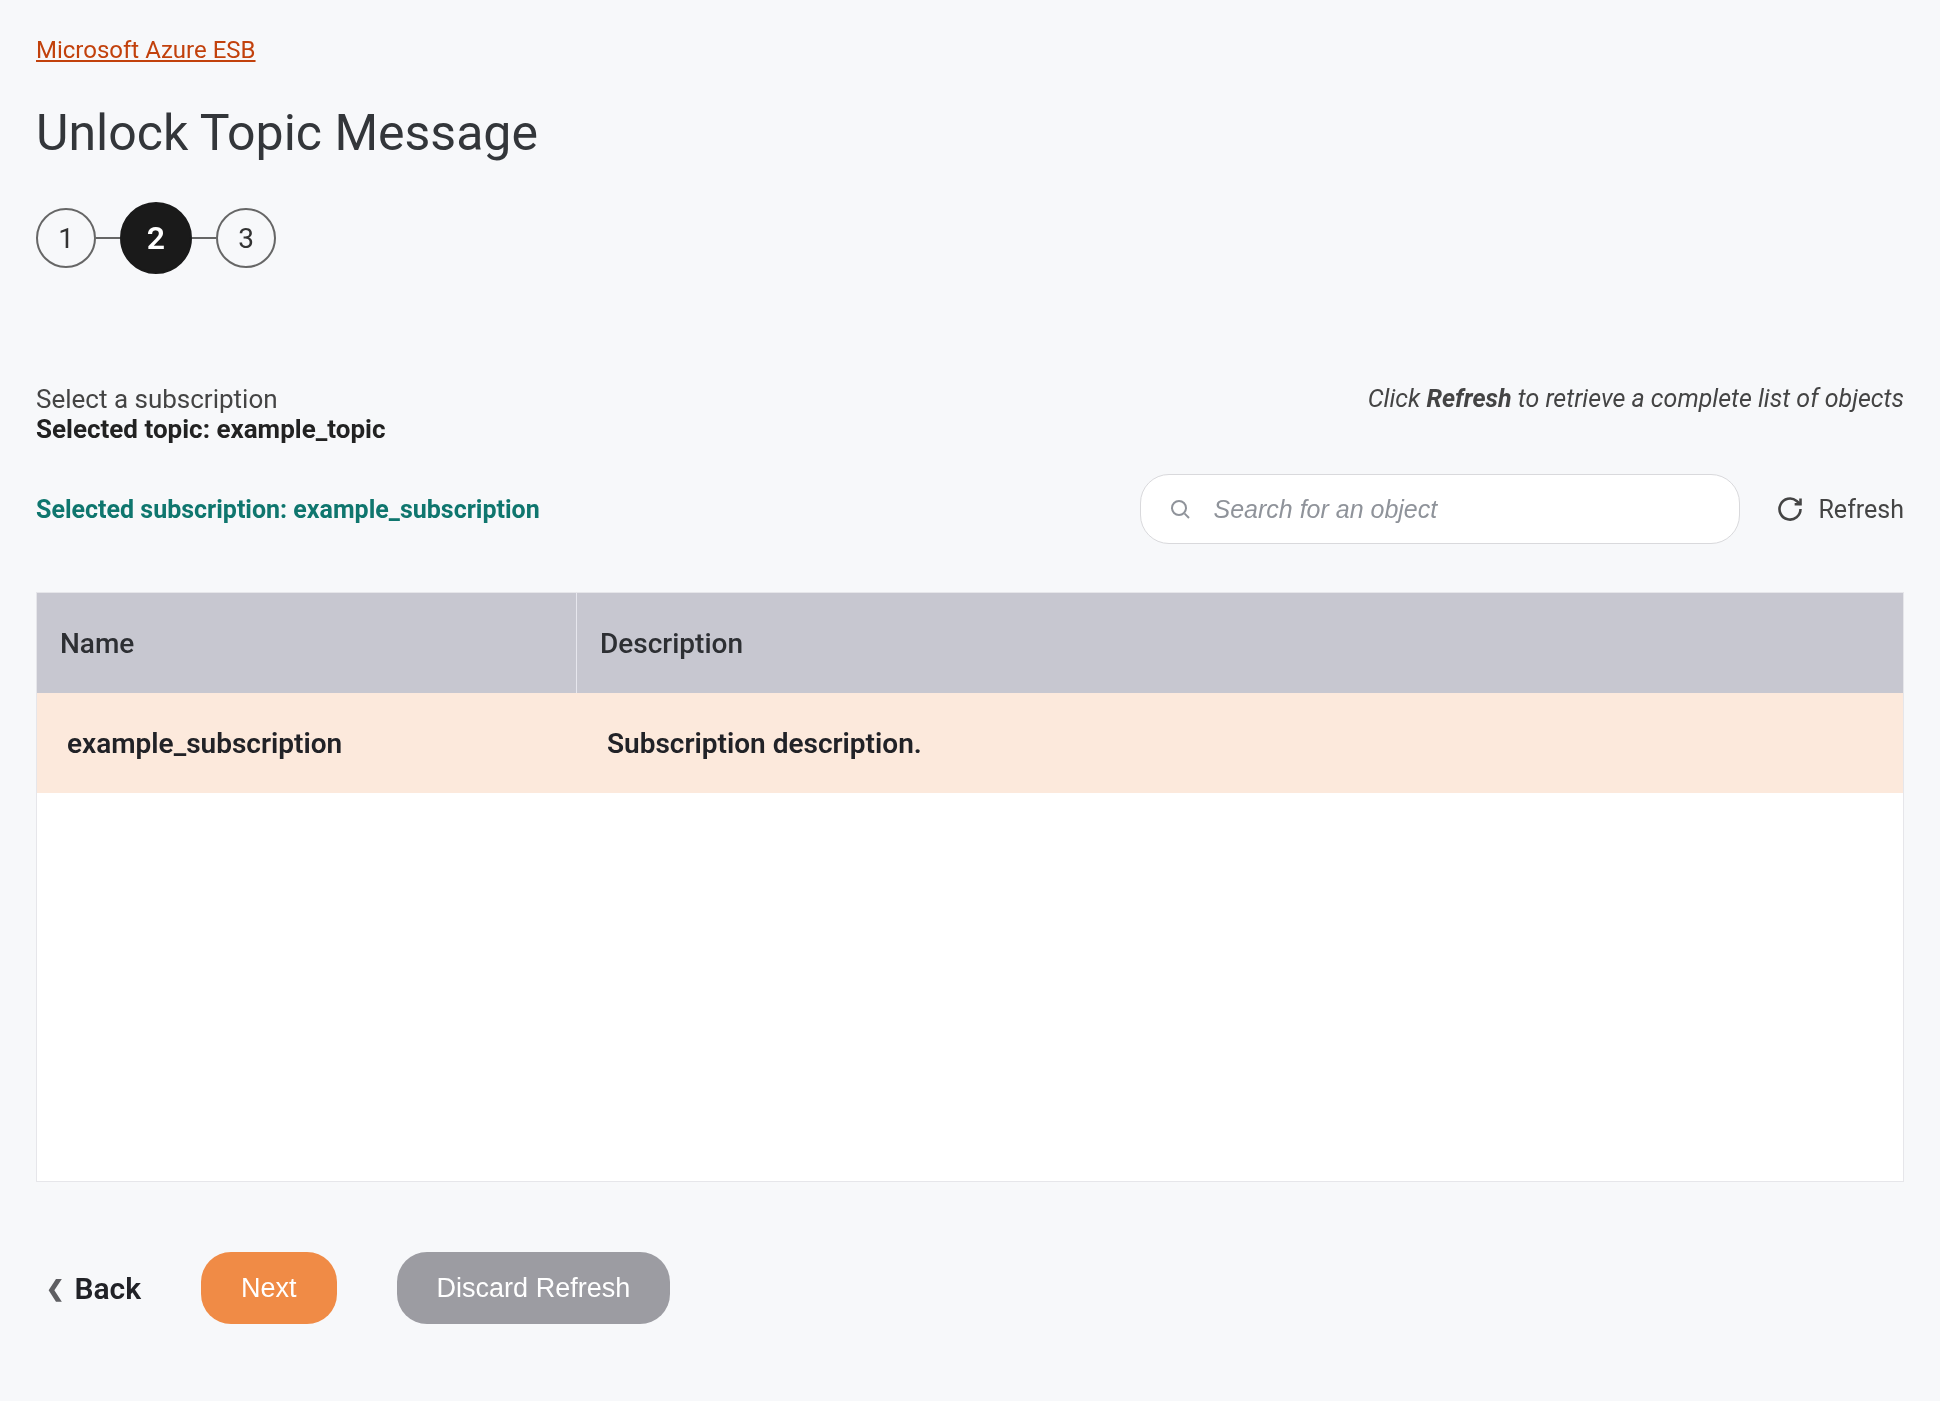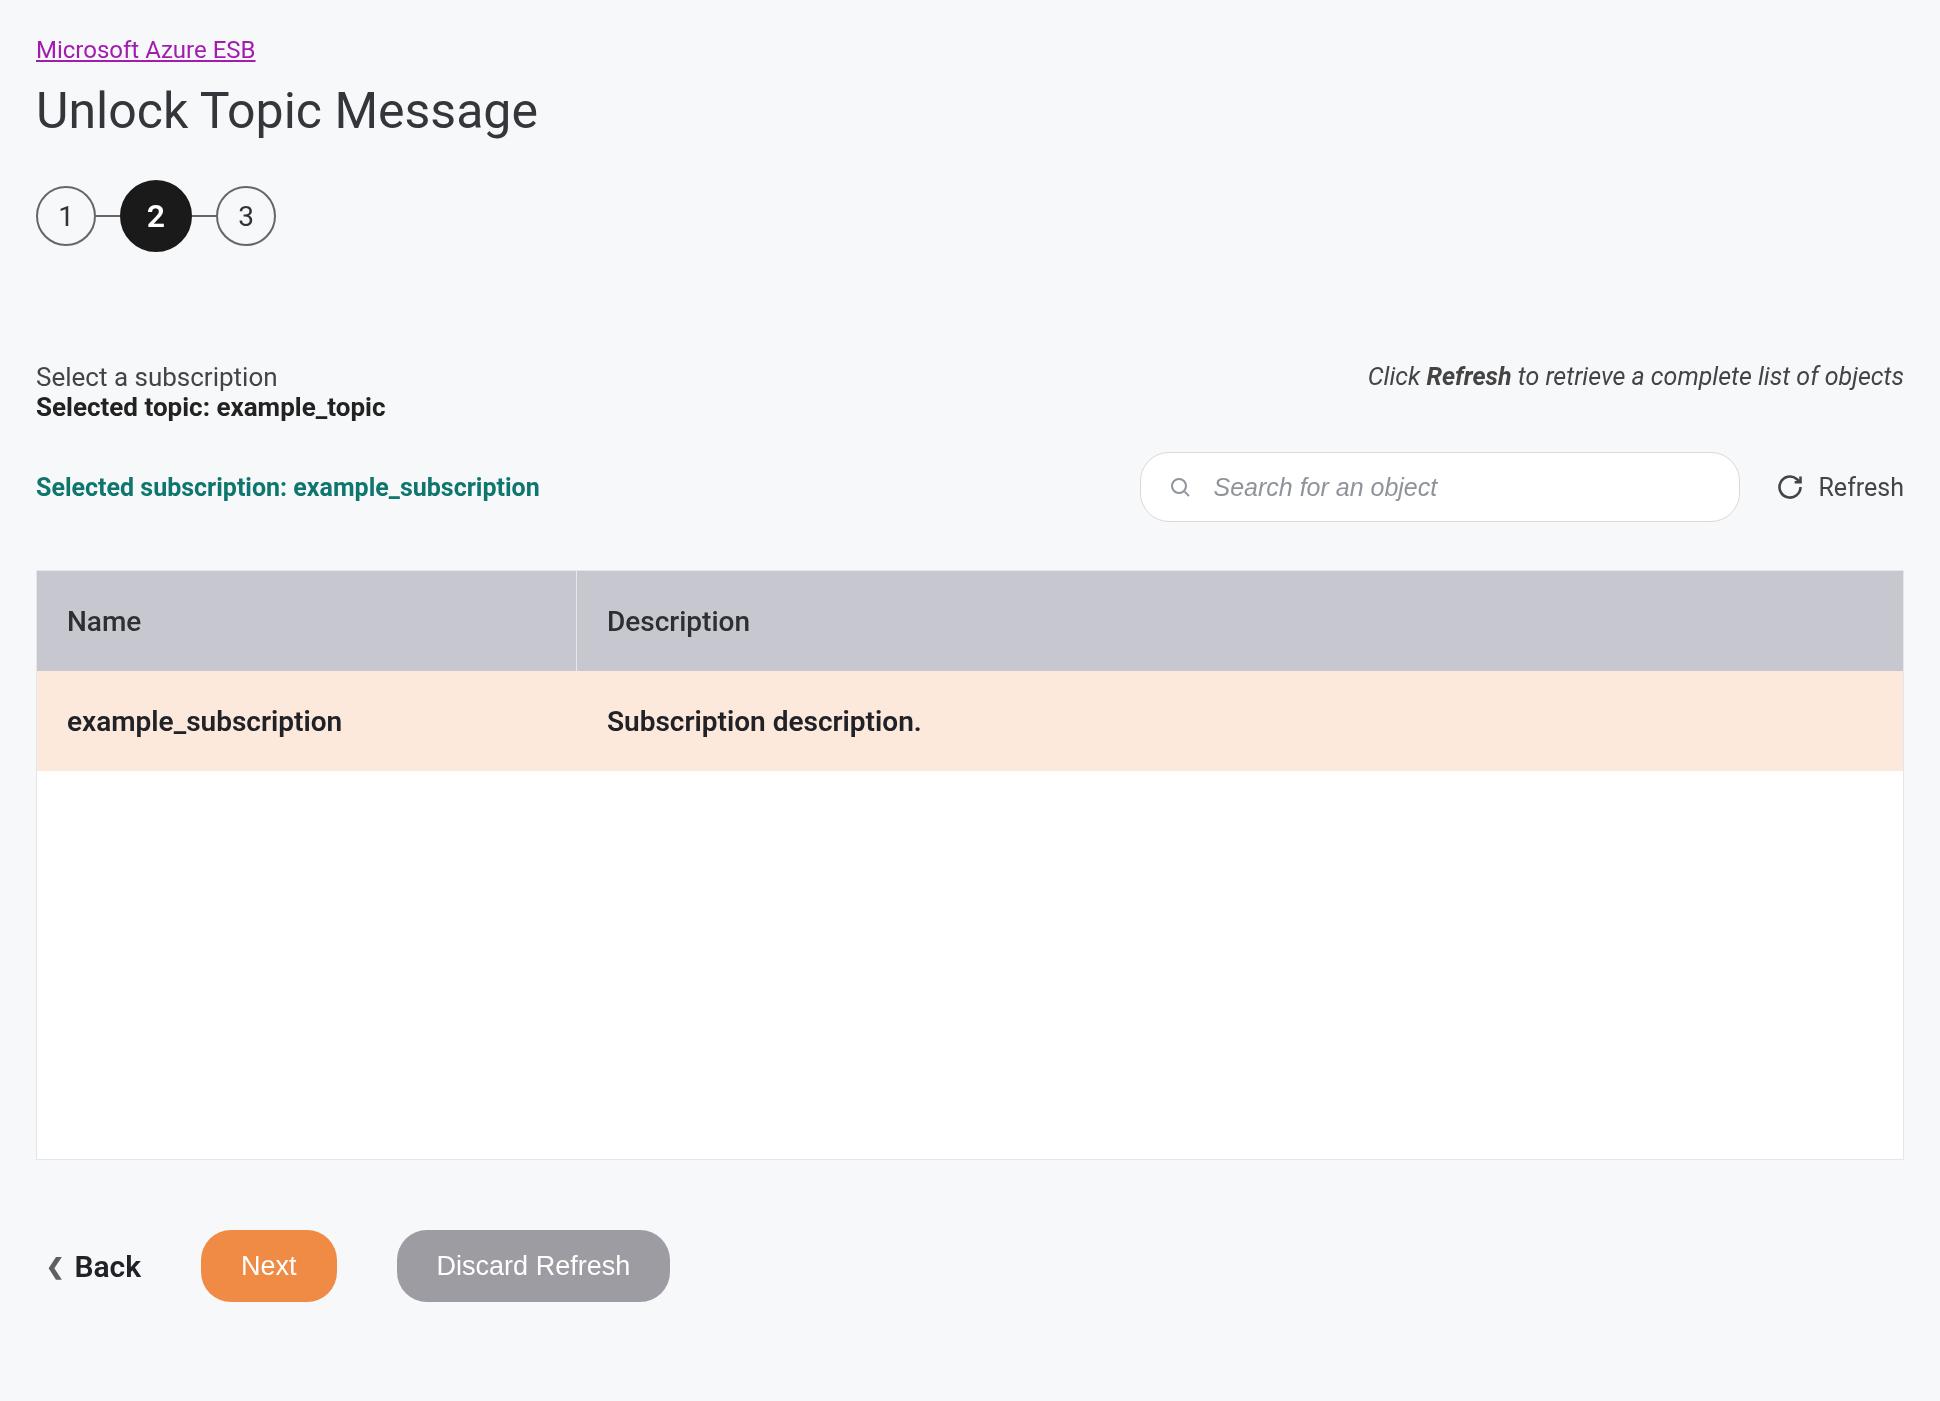--- a/index.html
+++ b/index.html
@@ -8,25 +8,25 @@
     height: 1401px;
     font-family: -apple-system, BlinkMacSystemFont, "Segoe UI", Roboto, "Helvetica Neue", Arial, sans-serif;
     background: #f7f8fa;
     color: #33363a;
   }
   .container {
     padding: 36px;
   }
   .breadcrumb {
     font-size: 24px;
-    color: #a21caf;
+    color: #c2410c;
     text-decoration: underline;
     cursor: pointer;
     display: inline-block;
-    margin-bottom: 18px;
+    margin-bottom: 40px;
   }
   .page-title {
     font-size: 50px;
     font-weight: 400;
     color: #33363a;
     margin-bottom: 40px;
   }
   .stepper {
     display: flex;
     align-items: center;
@@ -148,21 +148,21 @@
   .table-header {
     display: flex;
     background: #c7c7d0;
     height: 100px;
     align-items: center;
   }
   .th {
     font-size: 28px;
     color: #2d2f33;
     font-weight: 500;
-    padding: 0 30px;
+    padding: 0 23px;
   }
   .th-name { width: 540px; border-right: 1px solid #e7e7ee; height: 100%; display:flex; align-items:center;}
   .th-desc { flex: 1; }
   .table-row {
     display: flex;
     height: 100px;
     align-items: center;
     background: #fce9dc;
     cursor: pointer;
   }

